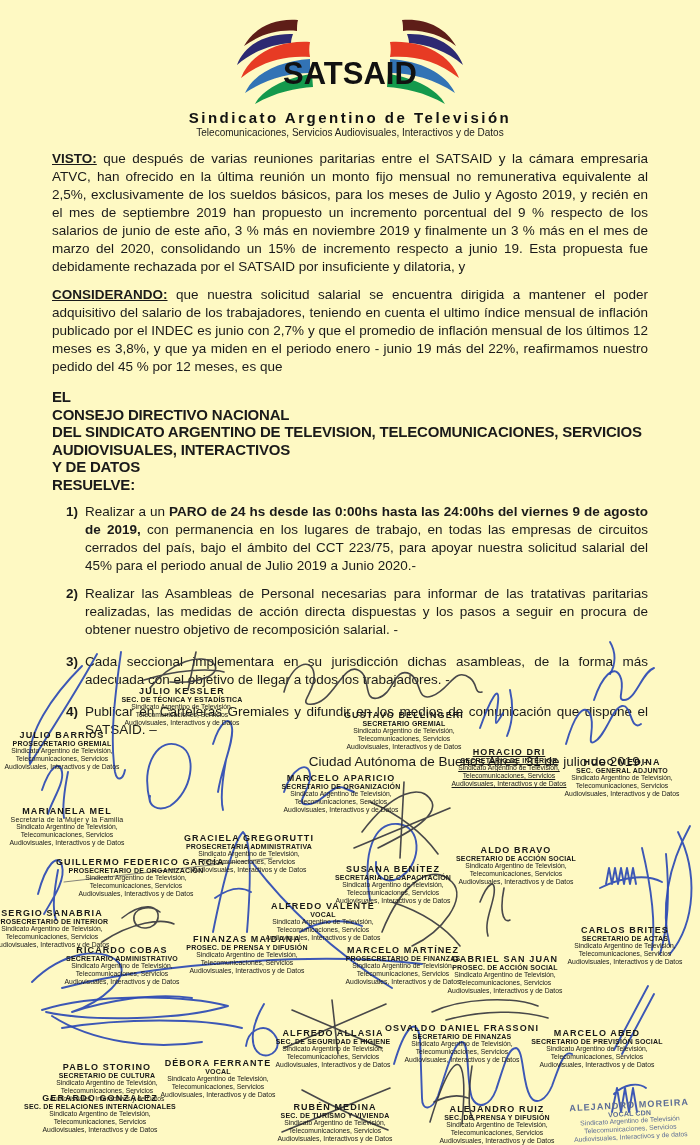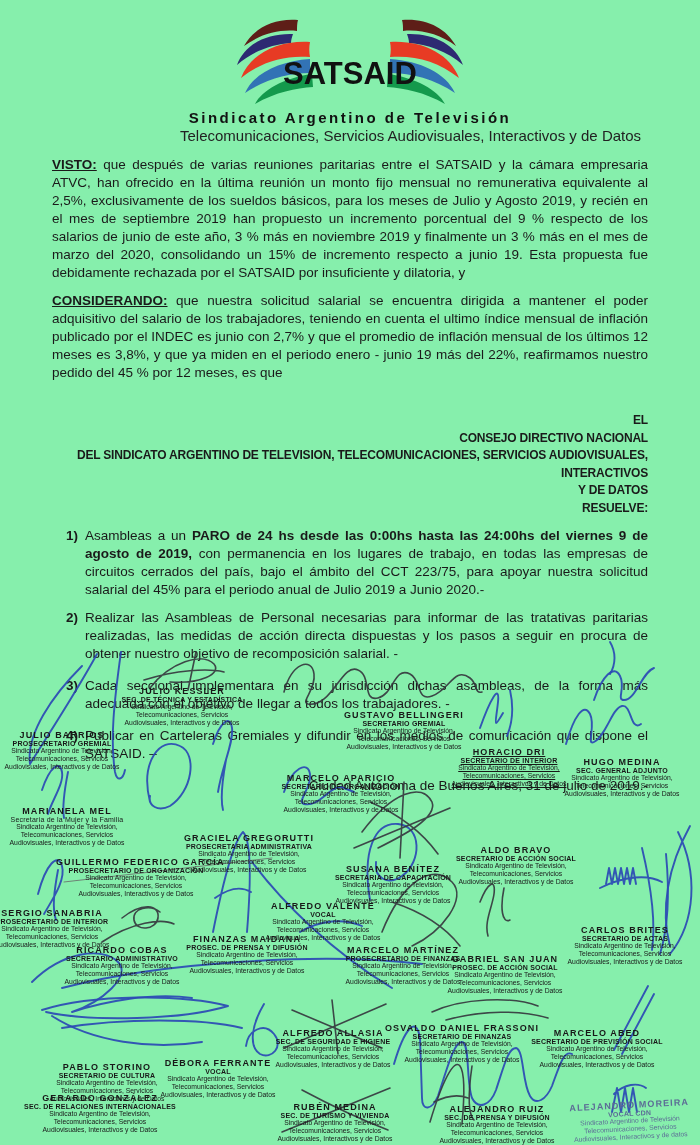--- a/index.html
+++ b/index.html
@@ -1,28 +1,28 @@
 <!DOCTYPE html>
 <html style="--logo-maroon: #5e1e18; --logo-navy: #2d2a72; --logo-red: #e73b24; --logo-blue: #3273b5; --logo-green: #14994c; --logo-text: #111111; --ink-blue: #2b49b4; --ink-dark: #34343c;"><head>
 <meta charset="utf-8">
 <style>
   html,body{margin:0;padding:0;background:#ffffff;}
   .page{
-    position:relative;width:700px;height:1145px;margin:0 auto;background:#86efac;
+    position:relative;width:700px;height:1145px;margin:0 auto;background:#fef9c3;
     font-family:"Liberation Sans","DejaVu Sans",sans-serif;color:#1a1a1a;overflow:hidden;
   }
   
   .logo-wrap{width:340px;margin:12px auto 0;text-align:center;}
   .logo-title{font-weight:bold;font-size:15px;letter-spacing:2.5px;color:#111;margin-top:1px;white-space:nowrap;}
-  .logo-subtitle{font-size:15px;color:#222;margin-top:1px;white-space:nowrap;}
+  .logo-subtitle{font-size:10px;color:#222;margin-top:1px;white-space:nowrap;}
   
   .doc-body{margin:12px 52px 0;font-size:13.5px;line-height:18px;text-align:justify;}
   .para{margin:0 0 10px;}
   .lbl{font-weight:bold;text-decoration:underline;}
-  .headings{text-align:right;font-weight:bold;font-size:12px;letter-spacing:-0.2px;line-height:17.5px;margin:30px 0 10px;}
+  .headings{text-align:left;font-weight:bold;font-size:15px;letter-spacing:-0.2px;line-height:17.5px;margin:12px 0 10px;}
   .resolutions{list-style:none;margin:6px 0 0;padding:0;}
   .res-item{position:relative;padding-left:33px;margin-bottom:10px;}
   .res-num{position:absolute;left:14px;top:0;font-weight:bold;}
   .res-bold{font-weight:bold;}
   .dateline{text-align:right;margin:14px 0 0;}
   
   .sig-area{position:absolute;left:0;top:640px;width:556px;height:505px;}
   .scribbles{position:absolute;left:0;top:0;width:700px;height:505px;pointer-events:none;}
   .scribbles path{fill:none;stroke-linecap:round;stroke-linejoin:round;}
   .sig-blue{stroke:var(--ink-blue);stroke-width:1.9;opacity:.92;}
@@ -72,21 +72,21 @@
       <div>EL</div>
       <div>CONSEJO DIRECTIVO NACIONAL</div>
       <div>DEL SINDICATO ARGENTINO DE TELEVISION, TELECOMUNICACIONES, SERVICIOS AUDIOVISUALES, INTERACTIVOS</div>
       <div>Y DE DATOS</div>
       <div>RESUELVE:</div>
     </div>
 
     <ol class="resolutions">
       <li class="res-item">
         <span class="res-num">1)</span>
-        <span>Asambleas a un </span><span class="res-bold">PARO de 24 hs desde las 0:00hs hasta las 24:00hs del viernes 9 de agosto de 2019,</span><span> con permanencia en los lugares de trabajo, en todas las empresas de circuitos cerrados del país, bajo el ámbito del CCT 223/75, para apoyar nuestra solicitud salarial del 45% para el periodo anual de Julio 2019 a Junio 2020.-</span>
+        <span>Realizar a un </span><span class="res-bold">PARO de 24 hs desde las 0:00hs hasta las 24:00hs del viernes 9 de agosto de 2019,</span><span> con permanencia en los lugares de trabajo, en todas las empresas de circuitos cerrados del país, bajo el ámbito del CCT 223/75, para apoyar nuestra solicitud salarial del 45% para el periodo anual de Julio 2019 a Junio 2020.-</span>
       </li>
       <li class="res-item">
         <span class="res-num">2)</span>
         <span>Realizar las Asambleas de Personal necesarias para informar de las tratativas paritarias realizadas, las medidas de acción directa dispuestas y los pasos a seguir en procura de obtener nuestro objetivo de recomposición salarial. -</span>
       </li>
       <li class="res-item" style="margin-top:14px">
         <span class="res-num">3)</span>
         <span>Cada seccional implementara en su jurisdicción dichas asambleas, de la forma más adecuada con el objetivo de llegar a todos los trabajadores. -</span>
       </li>
       <li class="res-item" style="margin-top:14px">

